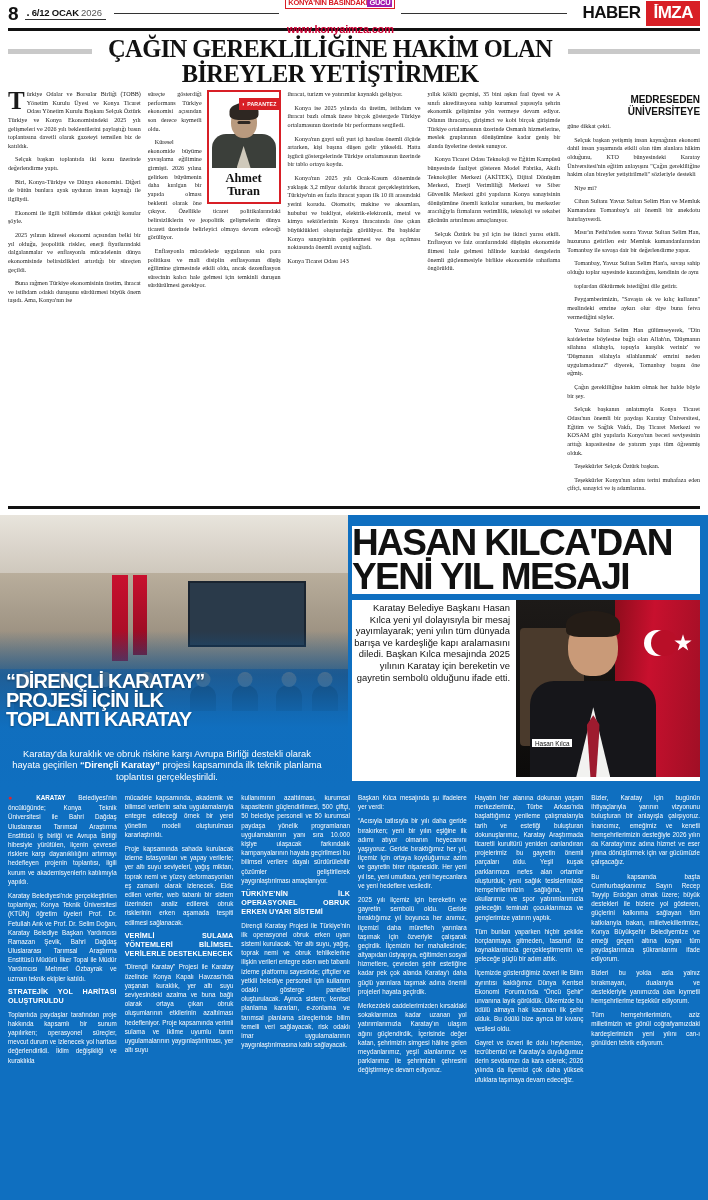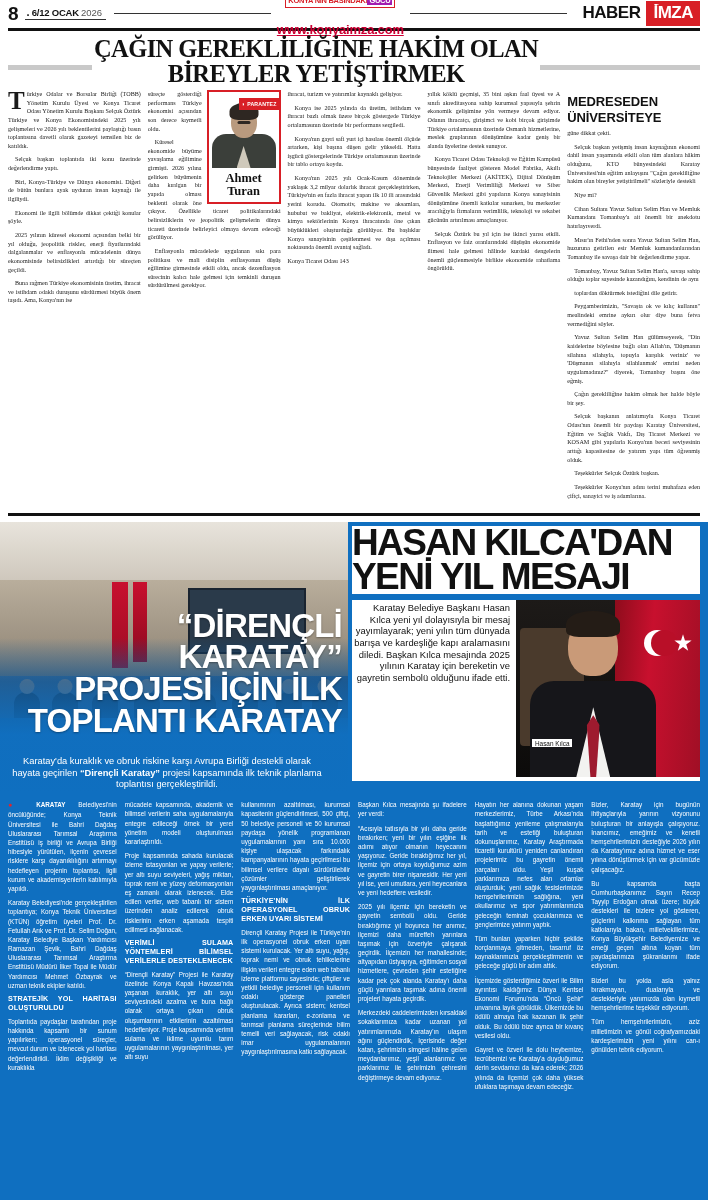--- a/index.html
+++ b/index.html
@@ -37,22 +37,22 @@
   .logo-tag {
     font-family: "Liberation Sans", sans-serif;
     font-weight: 700; font-size: 7.5px; letter-spacing: -0.3px;
     color: #d81f26; white-space: nowrap;
     border: 1px solid #d81f26; padding: 0.5px 2px;
     display:inline-block; line-height:1.15;
   }
   .logo-tag .hl { background:#a21caf; color:#fff; padding:0 2px; }
   .logo-url {
     font-family: "Liberation Sans", sans-serif;
-    font-size: 13px; color:#c03; font-weight:700;
-    letter-spacing: -0.2px; margin-top: 14px; text-decoration: underline;
+    font-size: 11px; color:#c03; font-weight:700;
+    letter-spacing: -0.2px; margin-top: 14px;
   }
   .haber {
     font-family: "Liberation Sans", sans-serif;
     font-weight: 700; font-size: 17px; color:#111;
     letter-spacing: -0.5px; margin-left: 16px;
   }
   .imza-box {
     background: #d81f26; color:#fff;
     font-family: "Liberation Sans", sans-serif;
     font-weight: 700; font-size: 17px; letter-spacing:-0.5px;
@@ -60,40 +60,40 @@
     position: relative;
   }
   .imza-box .tick {
     position:absolute; top:1px; left:8px;
     font-size:4px; letter-spacing:0; color:#fff; opacity:.9;
   }
   .masthead-underline { height:3px; background:#111; margin: 2px 8px 0 8px; }
 
   
   .art1 { padding: 6px 8px 4px 8px; position: relative; }
-  .art1-headline-row { display:flex; align-items:center; gap:2px; }
+  .art1-headline-row { display:flex; align-items:flex-start; gap:16px; }
   .hl-dash { flex:0 0 84px; height:5px; background:#c9c9c9; margin-top:12px; }
   .hl-dash.right { flex: 1 1 auto; }
   .art1-title {
     font-family: "Liberation Serif", serif;
     font-weight: 700; font-size: 24.5px; line-height: 1.0;
     letter-spacing: -0.6px; color:#111; text-align:center;
     flex: 0 1 auto;
   }
   .art1-title .l2 { display:block; }
 
   .cols { display: grid; grid-template-columns: repeat(5, 1fr); gap: 7px; margin-top: 4px; }
   .col { font-size: 6.1px; line-height: 1.42; text-align: justify; color:#1a1a1a; }
   .col p { margin-bottom: 5px; text-indent: 7px; }
   .col p.noind { text-indent: 0; }
   .subhead {
     font-family: "Liberation Sans", sans-serif;
-    font-weight: 700; font-size: 13px; line-height:1.2;
+    font-weight: 700; font-size: 10px; line-height:1.2;
     letter-spacing: -0.1px; color:#111;
-    margin: 4px 0 4px 0; text-indent:0; text-align:left;
+    margin: 4px 0 4px 0; text-indent:0; text-align:right;
   }
   .dropcap-p::first-letter {
     float: left; font-size: 25px; line-height: 0.82;
     font-weight: 700; padding: 1px 2px 0 0; font-family:"Liberation Serif",serif;
   }
   .src-line { font-size:6.1px; margin-top:3px; }
 
   
   .author-box {
     float: right; width: 74px; margin: 0 0 3px 5px;
@@ -158,35 +158,35 @@
   .pm-people i { position:absolute; bottom:0; width:26px; height:40px;
     border-radius:12px 12px 0 0; background:#2b3440; display:block; }
   .pm-people i::after { content:""; position:absolute; left:50%; top:-13px;
     transform:translateX(-50%); width:15px; height:15px; border-radius:50%; background:#c3a287; }
   .photo-overlay {
     position:absolute; left:0; bottom:0; width:348px; height:156px;
     background: linear-gradient(transparent, rgba(13,86,150,.72) 28%, rgba(15,111,192,.96) 62%, #0f6fc0 100%);
   }
   .art2-kicker {
     position:absolute; left:6px; right:6px; bottom:58px;
-    color:#fff; text-align:right;
+    color:#fff; text-align:left;
     font-family:"Liberation Sans", sans-serif; font-weight:700;
-    font-size:33px; line-height:0.96; letter-spacing:-0.8px;
+    font-size:20px; line-height:0.96; letter-spacing:-0.8px;
     text-shadow: 0 1px 2px rgba(0,0,0,.35);
   }
   .art2-kicker span { display:block; }
   .art2-standfirst {
     position:absolute; left:10px; right:24px; bottom:4px;
     color:#fff; text-align:center;
     font-family:"Liberation Sans", sans-serif; font-weight:400;
     font-size:9.3px; line-height:1.22;
   }
   .art2-standfirst b { font-weight:700; }
 
-  .art2-right { position:absolute; left:348px; top:0; right:0; height:272px; padding: 4px 8px 0 4px; }
+  .art2-right { position:absolute; left:348px; top:7px; right:0; height:272px; padding: 4px 8px 0 4px; }
   .art2-title {
     font-family:"Liberation Sans", sans-serif; font-weight:700;
     font-size:37px; line-height:0.92; letter-spacing:-1.6px;
     color:#111; text-align:left; background:#fff;
   }
   .art2-title span { display:block; }
   .art2-intro-row { display:flex; gap:6px; margin-top:6px; background:#fff; padding-bottom:4px; }
   .art2-intro {
     flex: 0 0 158px; color:#111; text-align:right;
     font-family:"Liberation Sans", sans-serif;

